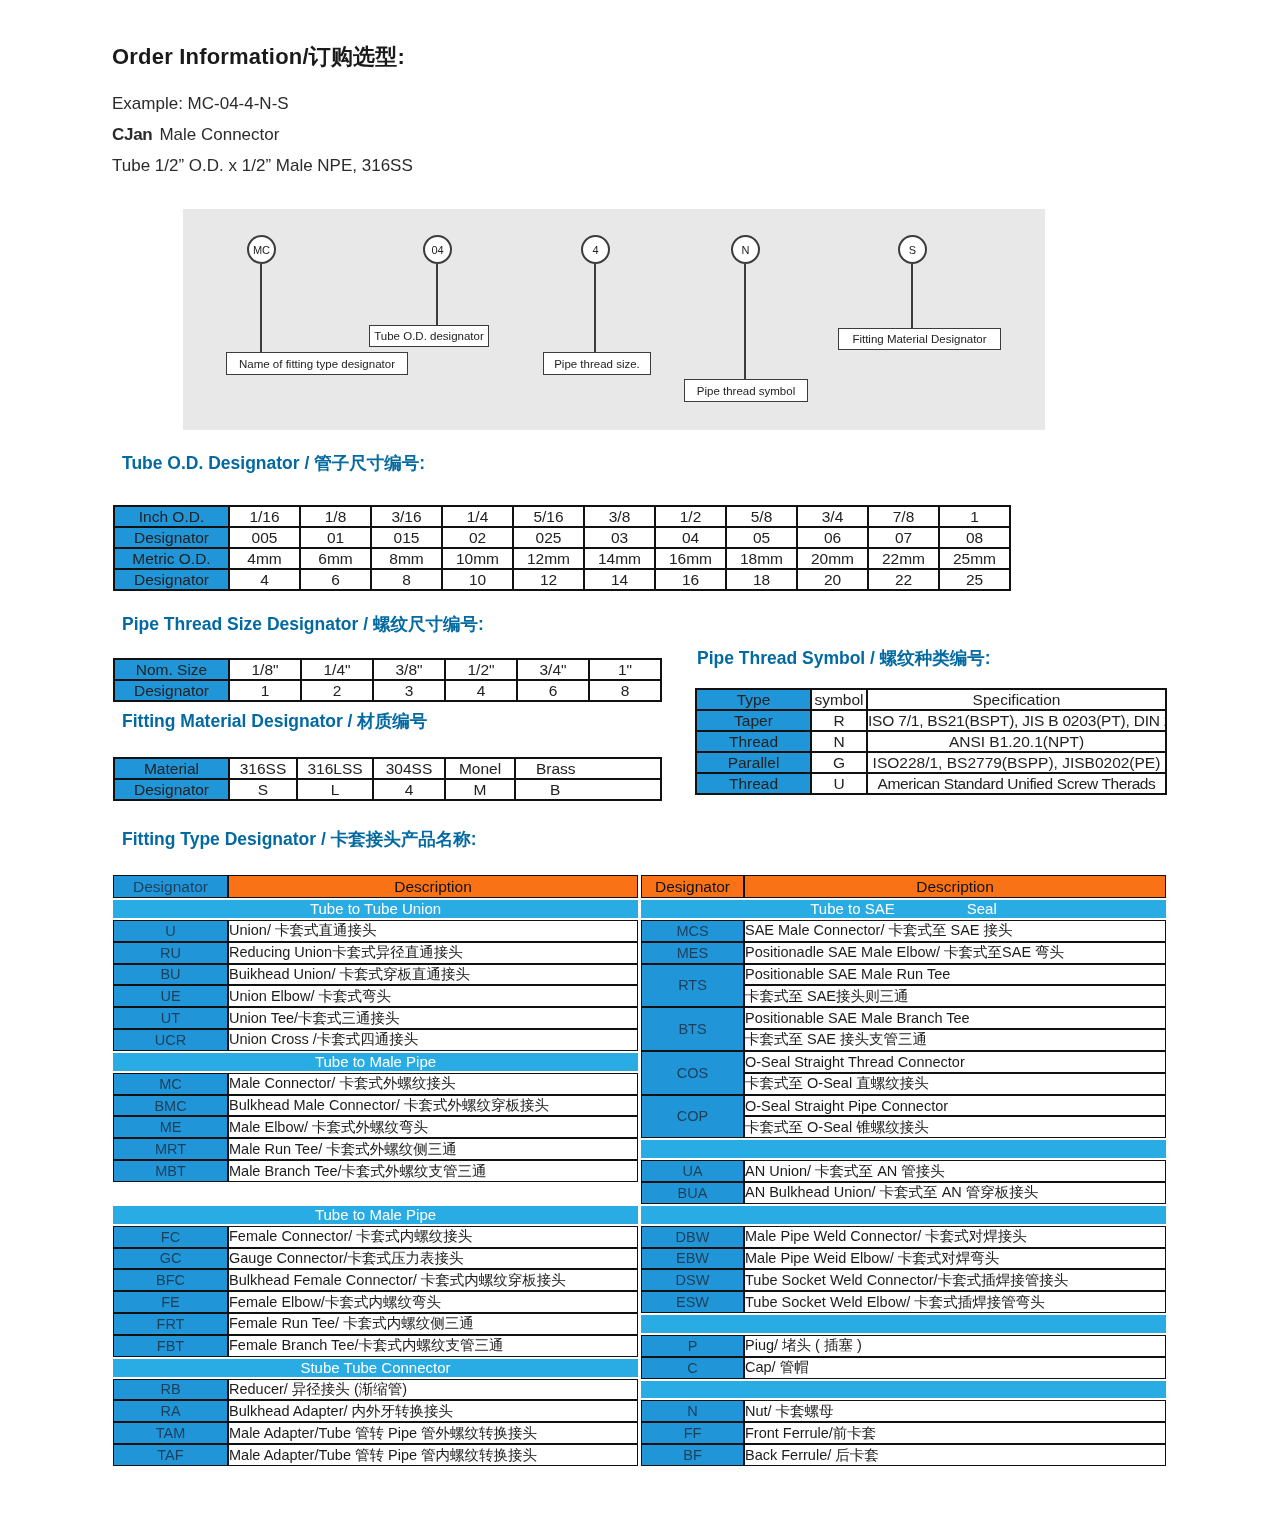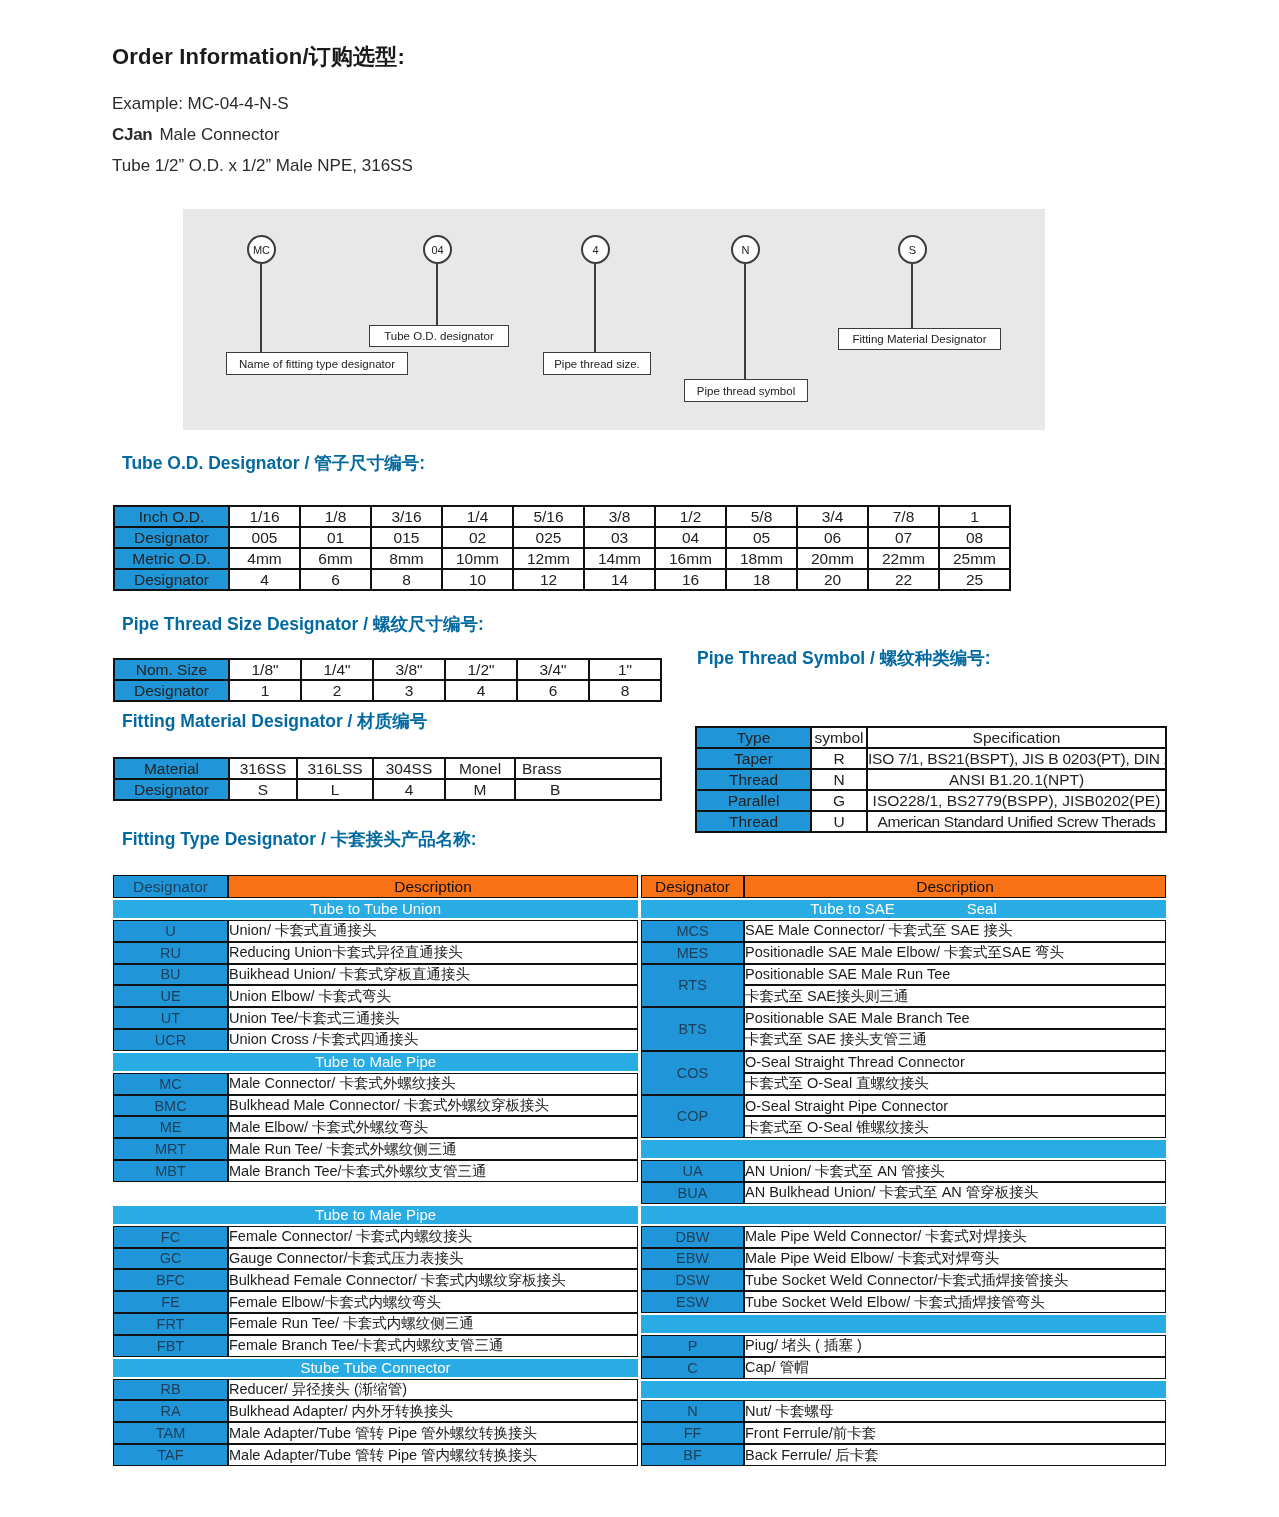--- a/index.html
+++ b/index.html
@@ -77,21 +77,21 @@
   <div class="node" style="left:548px;top:26px;">N</div>
   <div class="node" style="left:715px;top:26px;">S</div>
 
   <div class="vline" style="left:77px;top:55px;height:88px;"></div>
   <div class="vline" style="left:253px;top:55px;height:61px;"></div>
   <div class="vline" style="left:411px;top:55px;height:88px;"></div>
   <div class="vline" style="left:561px;top:55px;height:115px;"></div>
   <div class="vline" style="left:728px;top:55px;height:64px;"></div>
 
   <div class="dlabel" style="left:43px;top:143px;width:182px;height:23px;">Name of fitting type designator</div>
-  <div class="dlabel" style="left:186px;top:116px;width:140px;height:22px;">Tube O.D. designator</div>
+  <div class="dlabel" style="left:186px;top:116px;width:120px;height:22px;">Tube O.D. designator</div>
   <div class="dlabel" style="left:360px;top:143px;width:108px;height:23px;">Pipe thread size.</div>
   <div class="dlabel" style="left:501px;top:170px;width:124px;height:23px;">Pipe thread symbol</div>
   <div class="dlabel" style="left:655px;top:119px;width:163px;height:22px;">Fitting  Material  Designator</div>
 </div>
 
 <div class="sec-title" style="left:122px;top:451px;">Tube O.D. Designator / 管子尺寸编号:</div>
 <table class="t" style="left:113px;top:505px;width:897px;">
   <colgroup>
       <col style="width:115px;">
       <col span="11" style="width:71px;">
@@ -178,21 +178,21 @@
     <td>2</td>
     <td>3</td>
     <td>4</td>
     <td>6</td>
     <td>8</td>
   </tr>
 </tbody>
   </table>
 
 <div class="sec-title" style="left:697px;top:646px;">Pipe Thread  Symbol /  螺纹种类编号:</div>
-<table class="t" style="left:695px;top:688px;width:470px;margin-top:38px;">
+<table class="t" style="left:695px;top:688px;width:470px;">
   <colgroup>
       <col style="width:115px;">
       <col style="width:56px;">
       <col style="width:299px;">
     </colgroup>
   <tbody>
       <tr>
     <td class="lbl">Type</td>
     <td>symbol</td>
     <td class="specl">Specification</td>
@@ -230,21 +230,21 @@
       <col style="width:70px;">
       <col style="width:146px;">
     </colgroup>
   <tbody>
       <tr>
     <td class="lbl">Material</td>
     <td class="novr">316SS</td>
     <td class="nov">316LSS</td>
     <td class="nov">304SS</td>
     <td class="nov">Monel</td>
-    <td class="novl" style="text-align:left;padding-left:6px;">Brass</td>
+    <td class="novl" style="text-align:left;padding-left:20px;">Brass</td>
   </tr>
   <tr>
     <td class="lbl">Designator</td>
     <td class="novr">S</td>
     <td class="nov">L</td>
     <td class="nov">4</td>
     <td class="nov">M</td>
     <td class="novl" style="text-align:left;padding-left:34px;">B</td>
   </tr>
 </tbody>

